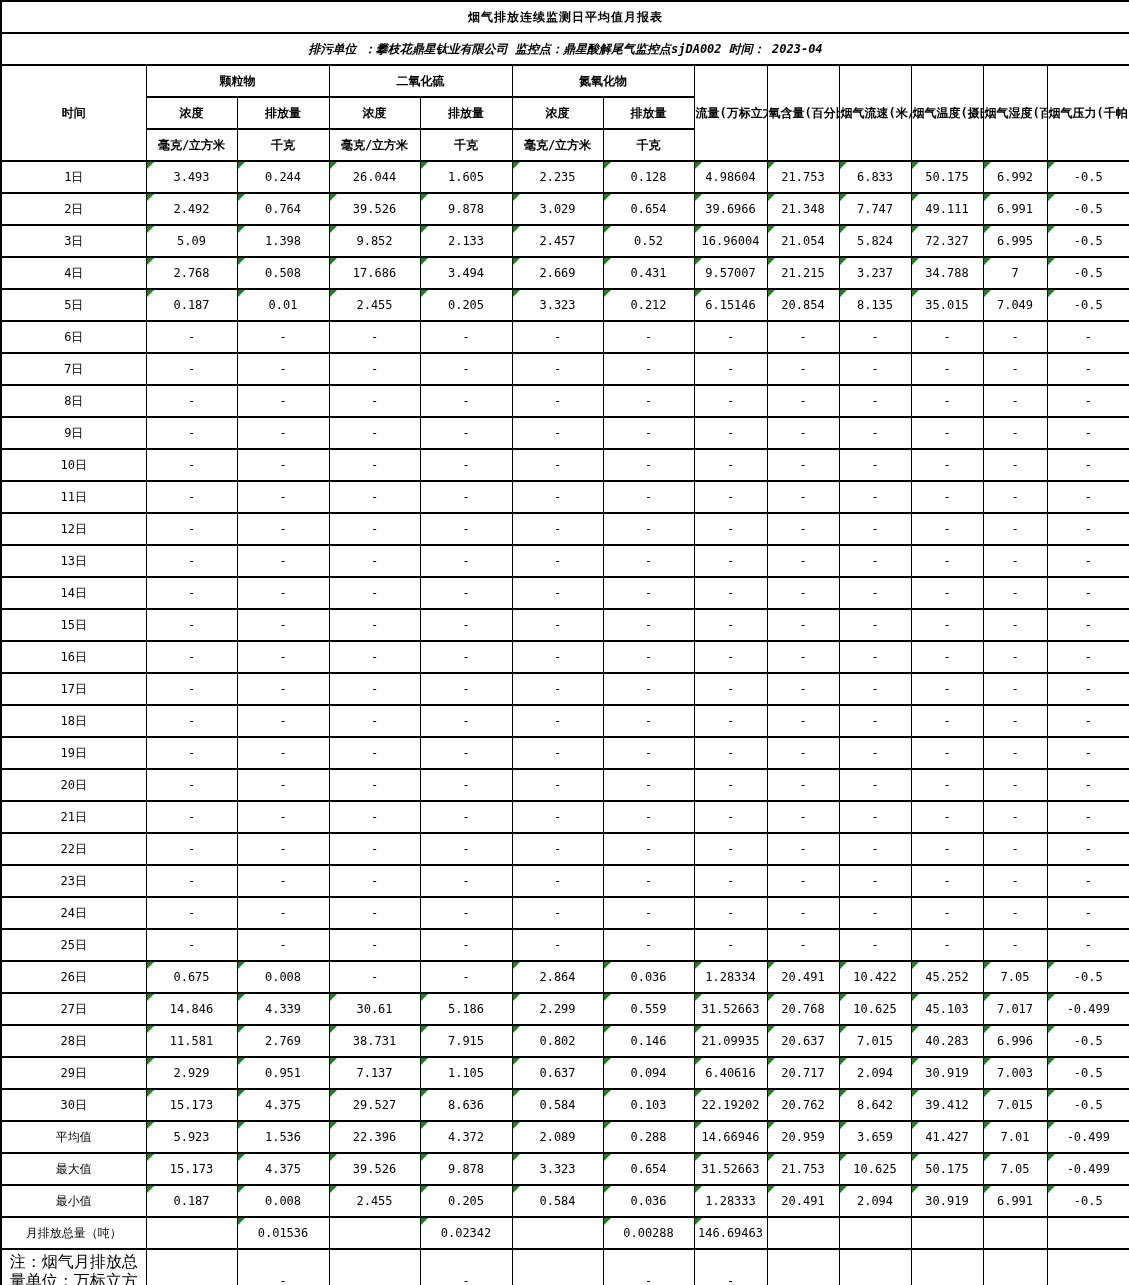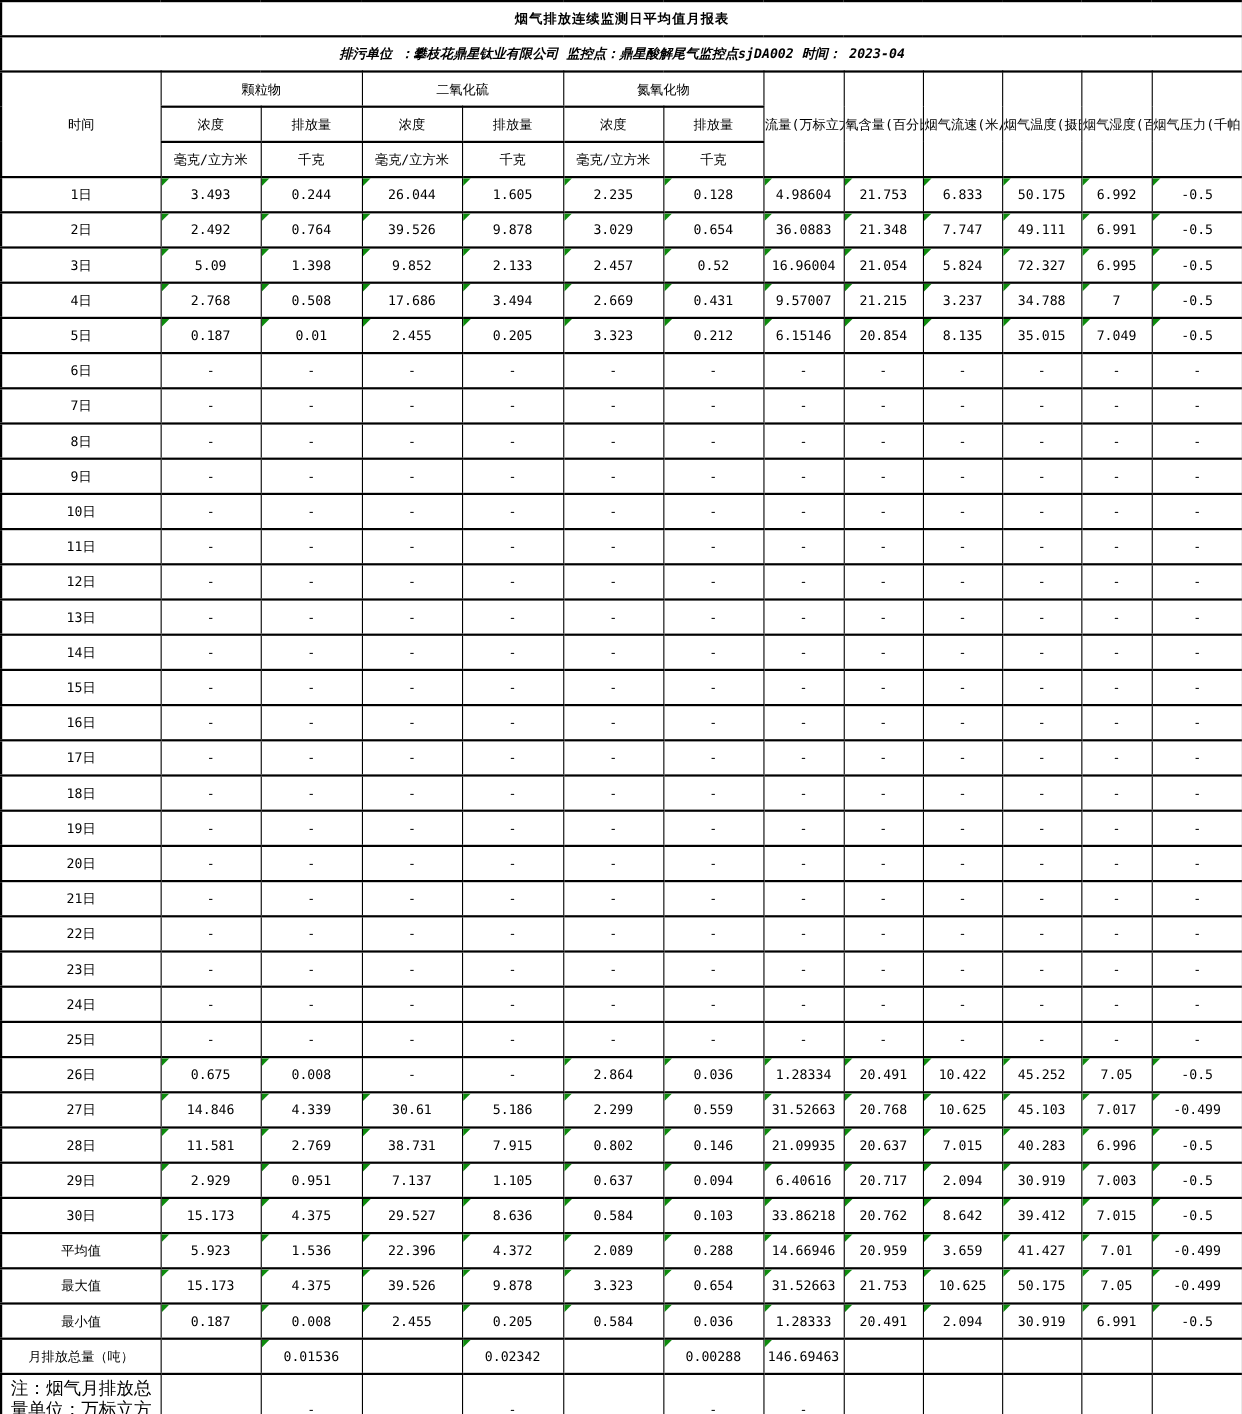--- a/index.html
+++ b/index.html
@@ -41,21 +41,21 @@
     letter-spacing: 1px;
     white-space: nowrap;
   }
   td.subtitle-cell {
     font-size: 15px;
     font-weight: bold;
     height: 28px;
     white-space: nowrap;
     font-style: italic;
   }
-  td.hd { font-weight: normal; white-space: normal; line-height: 1.35; }
+  td.hd { font-weight: bold; white-space: normal; line-height: 1.35; }
   td.marked::before {
     content: "";
     position: absolute;
     top: 0;
     left: 0;
     width: 0;
     height: 0;
     border-top: 7px solid var(--marker, #0e8c0e);
     border-right: 7px solid transparent;
   }
@@ -141,21 +141,21 @@
           <td class="marked">-0.5</td>
         </tr>
         <tr>
           <td class="rowlabel">2日</td>
           <td class="marked">2.492</td>
           <td class="marked">0.764</td>
           <td class="marked">39.526</td>
           <td class="marked">9.878</td>
           <td class="marked">3.029</td>
           <td class="marked">0.654</td>
-          <td class="marked">36.0883</td>
+          <td class="marked">39.6966</td>
           <td class="marked">21.348</td>
           <td class="marked">7.747</td>
           <td class="marked">49.111</td>
           <td class="marked">6.991</td>
           <td class="marked">-0.5</td>
         </tr>
         <tr>
           <td class="rowlabel">3日</td>
           <td class="marked">5.09</td>
           <td class="marked">1.398</td>
@@ -561,21 +561,21 @@
           <td class="marked">-0.5</td>
         </tr>
         <tr>
           <td class="rowlabel">30日</td>
           <td class="marked">15.173</td>
           <td class="marked">4.375</td>
           <td class="marked">29.527</td>
           <td class="marked">8.636</td>
           <td class="marked">0.584</td>
           <td class="marked">0.103</td>
-          <td class="marked">33.86218</td>
+          <td class="marked">22.19202</td>
           <td class="marked">20.762</td>
           <td class="marked">8.642</td>
           <td class="marked">39.412</td>
           <td class="marked">7.015</td>
           <td class="marked">-0.5</td>
         </tr>
         <tr>
           <td class="rowlabel">平均值</td>
           <td class="marked">5.923</td>
           <td class="marked">1.536</td>

